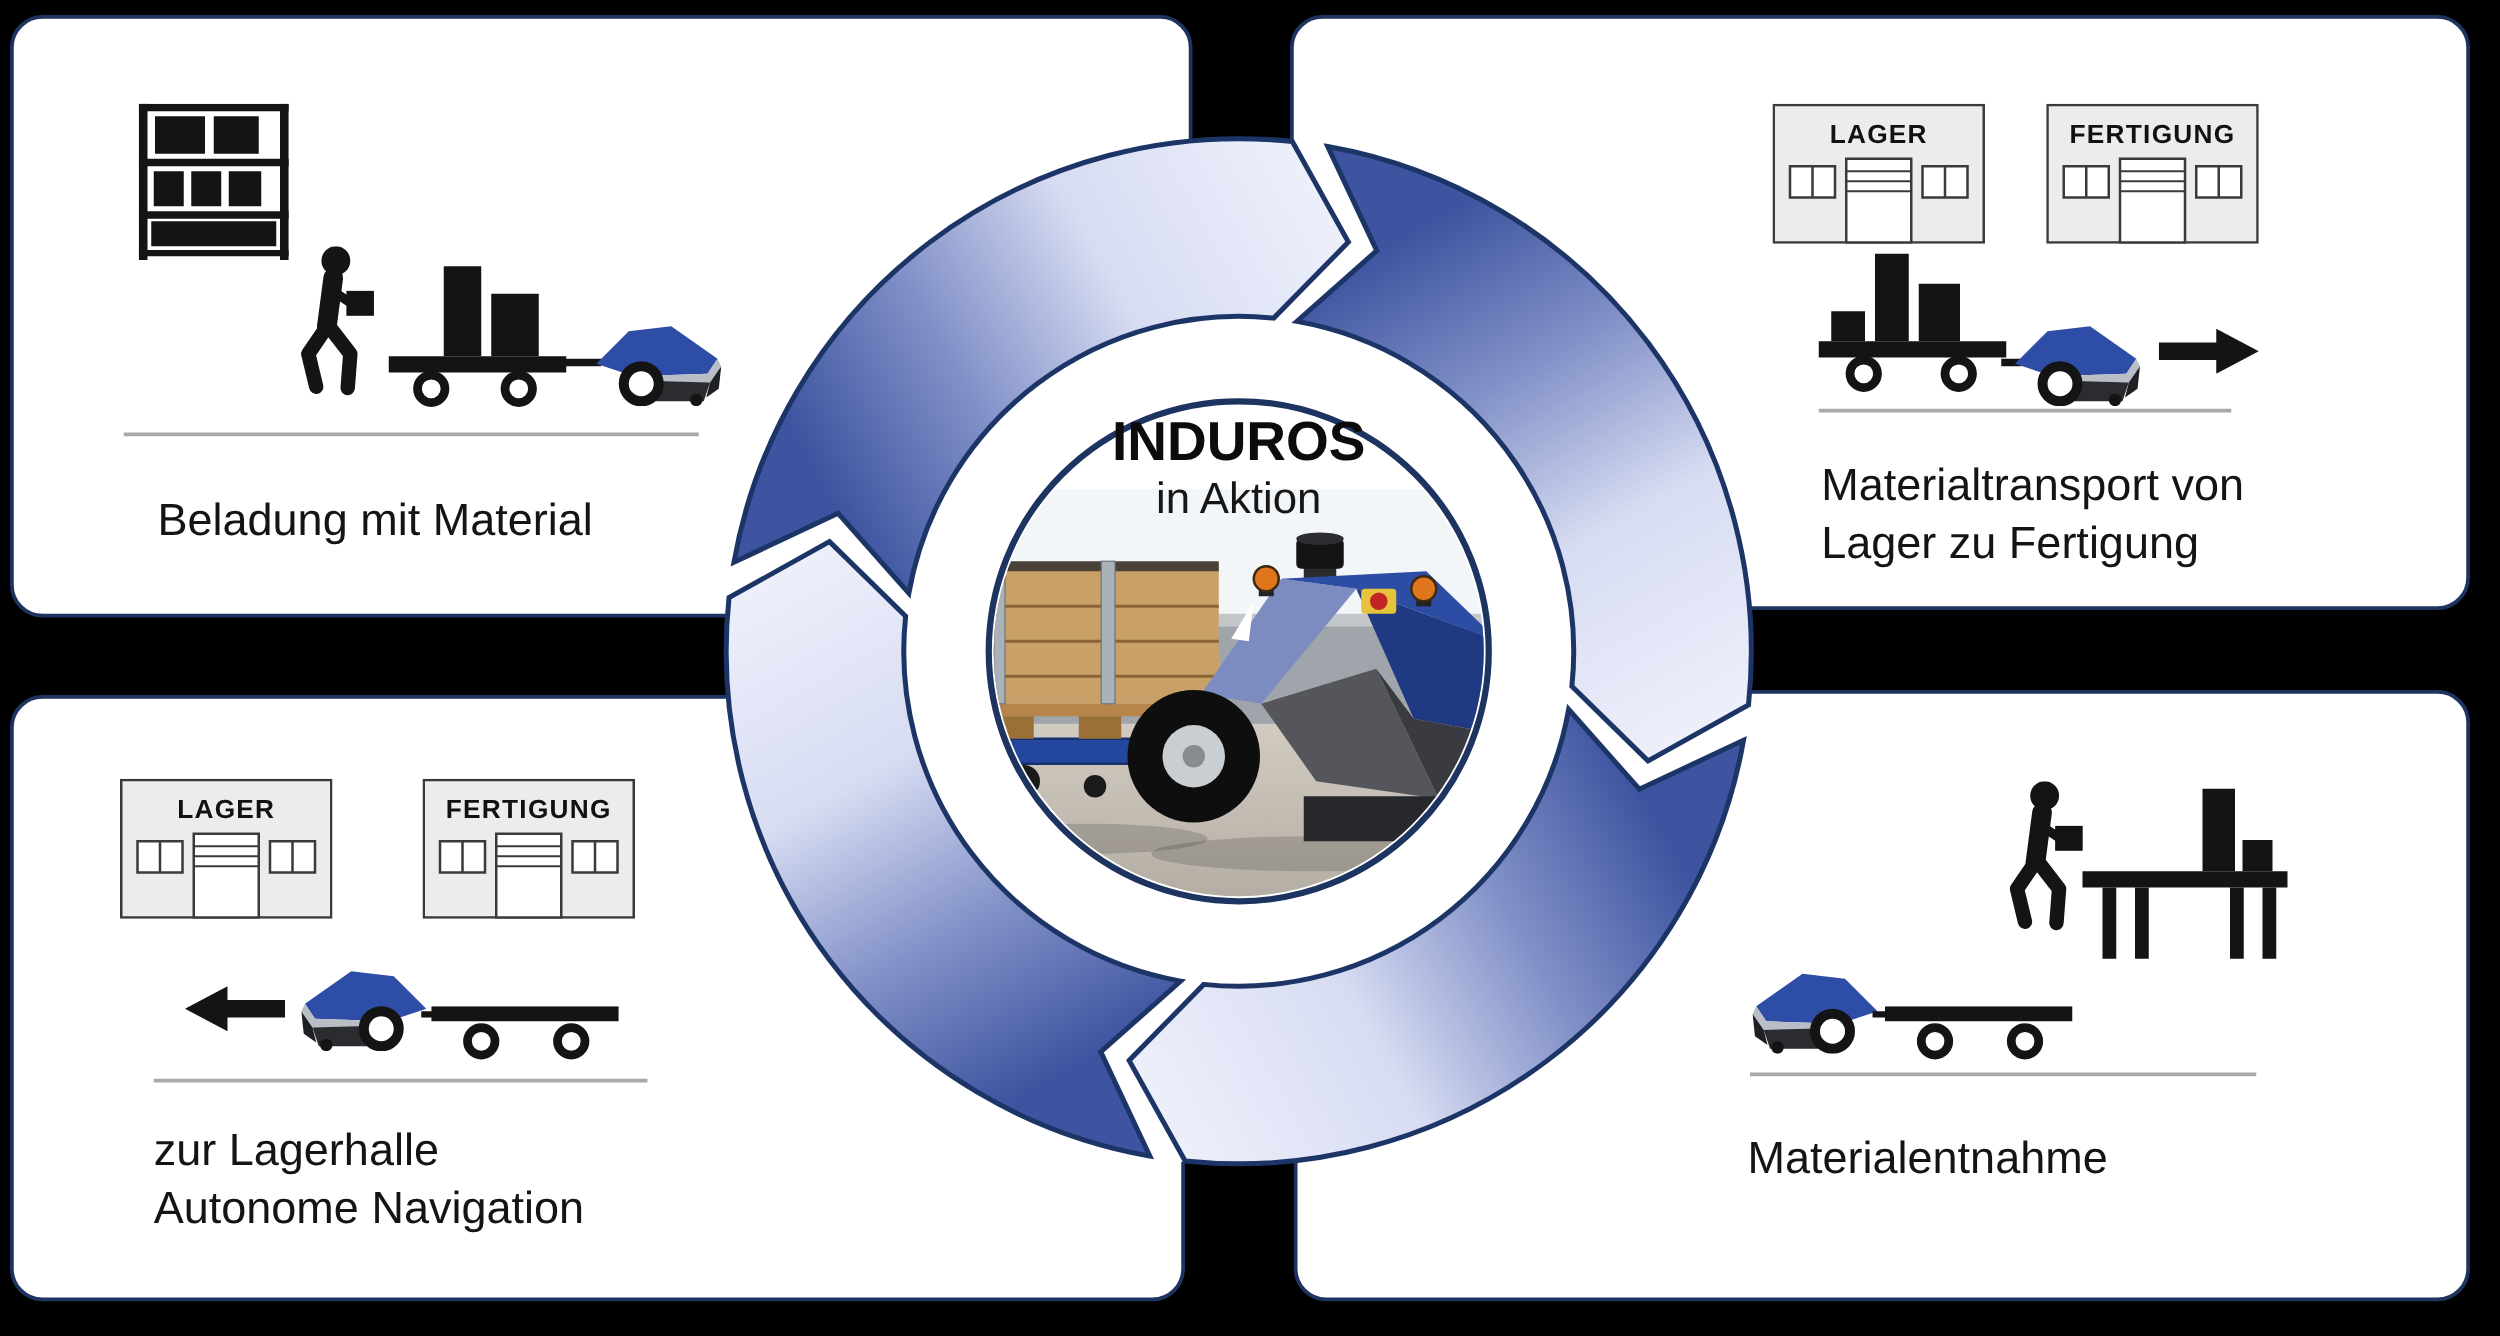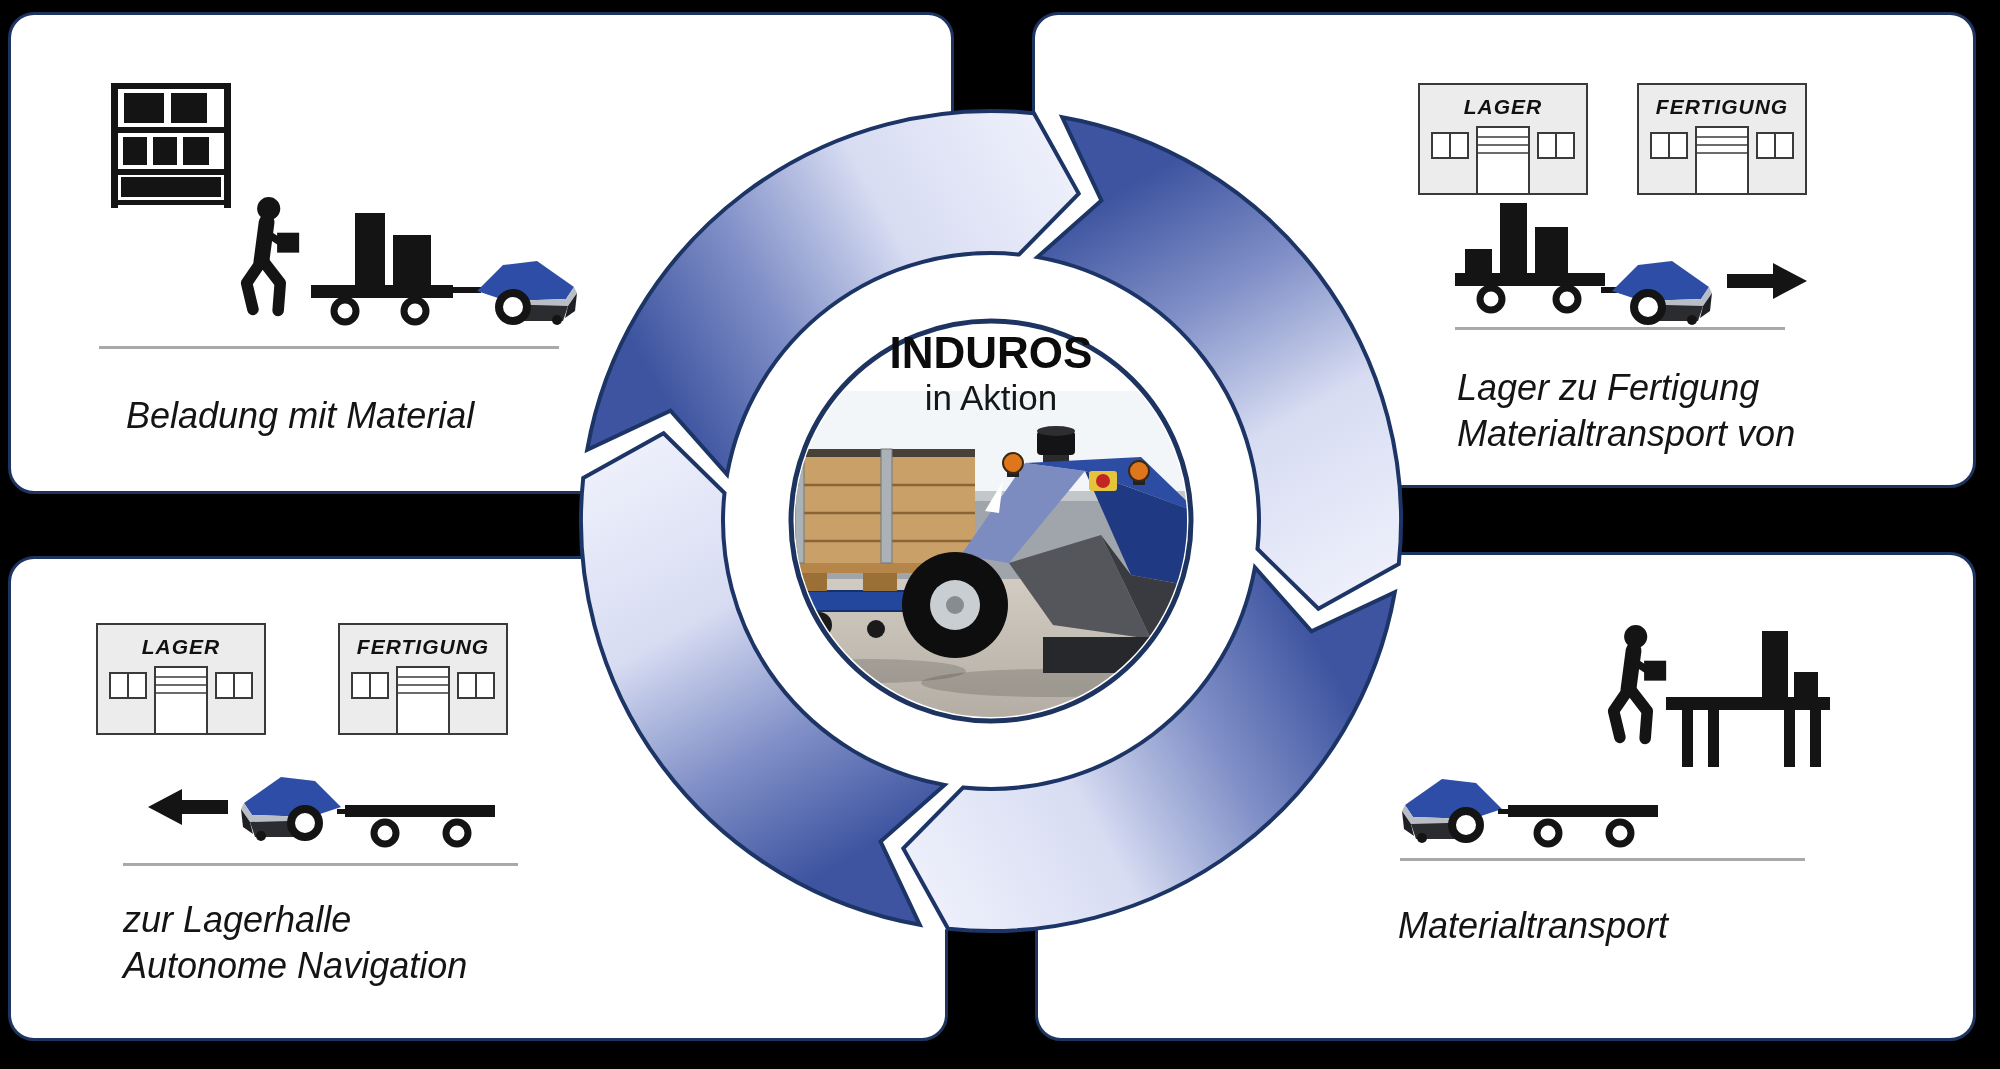--- a/index.html
+++ b/index.html
@@ -1,19 +1,19 @@
 <!DOCTYPE html>
 <html><head>
 <meta charset="utf-8">
 <style>
   html,body{margin:0;padding:0;background:#000;}
   #screen{position:relative;width:2000px;height:1069px;background:#000;overflow:hidden;
           font-family:"Liberation Sans",sans-serif;}
   .card{position:absolute;background:#fff;border:3px solid #1d3360;border-radius:26px;
-        box-shadow:0 5px 12px rgba(0,0,0,.5);font-style:italic;}
+        box-shadow:0 5px 12px rgba(0,0,0,.5);}
   .icons-svg{position:absolute;left:0;top:0;width:100%;height:100%;}
   .caption{position:absolute;font-size:36px;line-height:46px;color:#141414;}
   .caption span{display:block;}
   .bld-label{font-family:"Liberation Sans",sans-serif;font-weight:bold;font-size:21px;
              letter-spacing:1px;fill:#111;}
   .ring-svg{position:absolute;left:0;top:0;width:2000px;height:1069px;}
   .title-txt{font-family:"Liberation Sans",sans-serif;font-weight:bold;font-size:44px;fill:#0c0c0c;}
   .subtitle-txt{font-family:"Liberation Sans",sans-serif;font-size:35px;fill:#161616;}
 </style>
 </head>
@@ -110,22 +110,22 @@
         <rect x="0" y="72" width="150" height="13" fill="#141414"></rect>
         <circle cx="36" cy="98" r="11" fill="#fff" stroke="#141414" stroke-width="7"></circle>
         <circle cx="112" cy="98" r="11" fill="#fff" stroke="#141414" stroke-width="7"></circle>
       </g>
       <rect x="566" y="272" width="16" height="6" fill="#141414"></rect>
       <use href="#sym-robot" x="577" y="244" width="100" height="66"></use>
       <use href="#sym-arrow" x="692" y="248" width="80" height="36"></use>
       <rect x="420" y="312" width="330" height="3" fill="#a9a9a9"></rect>
     </svg>
     <div class="caption" style="left:422px;top:350px;">
+      <span>Materialtransport von</span>
       <span>Lager zu Fertigung</span>
-      <span>Materialtransport von</span>
     </div>
   </div>
 
   <div class="card" style="left:8px;top:556px;width:934px;height:479px;">
     <svg class="icons-svg" viewBox="0 0 934 479">
       <use href="#sym-building" x="85" y="64" width="170" height="112"></use>
       <text x="170" y="95" text-anchor="middle" class="bld-label">LAGER</text>
       <use href="#sym-building" x="327" y="64" width="170" height="112"></use>
       <text x="412" y="95" text-anchor="middle" class="bld-label">FERTIGUNG</text>
       <g transform="translate(137,230) scale(-1,1) translate(-80,0)">
@@ -157,21 +157,21 @@
         <rect x="144" y="13" width="11" height="57" fill="#141414"></rect>
       </g>
       <g transform="translate(364,222) scale(-1,1) translate(-100,0)">
         <use href="#sym-robot" width="100" height="66"></use>
       </g>
       <rect x="460" y="254" width="14" height="5" fill="#141414"></rect>
       <use href="#sym-trailer" x="470" y="250" width="150" height="44"></use>
       <rect x="362" y="303" width="405" height="3" fill="#a9a9a9"></rect>
     </svg>
     <div class="caption" style="left:360px;top:348px;">
-      <span>Materialtransport</span>
+      <span>Materialentnahme</span>
     </div>
   </div>
 
   <svg class="ring-svg" viewBox="0 0 2000 1069">
     <defs>
       <linearGradient id="arrGrad" gradientUnits="userSpaceOnUse" x1="-320" y1="-110" x2="90" y2="-340">
         <stop offset="0" stop-color="#3e54a0"></stop>
         <stop offset="0.3" stop-color="#8291c8"></stop>
         <stop offset="0.6" stop-color="#d7dcf2"></stop>
         <stop offset="1" stop-color="#eef0fb"></stop>

